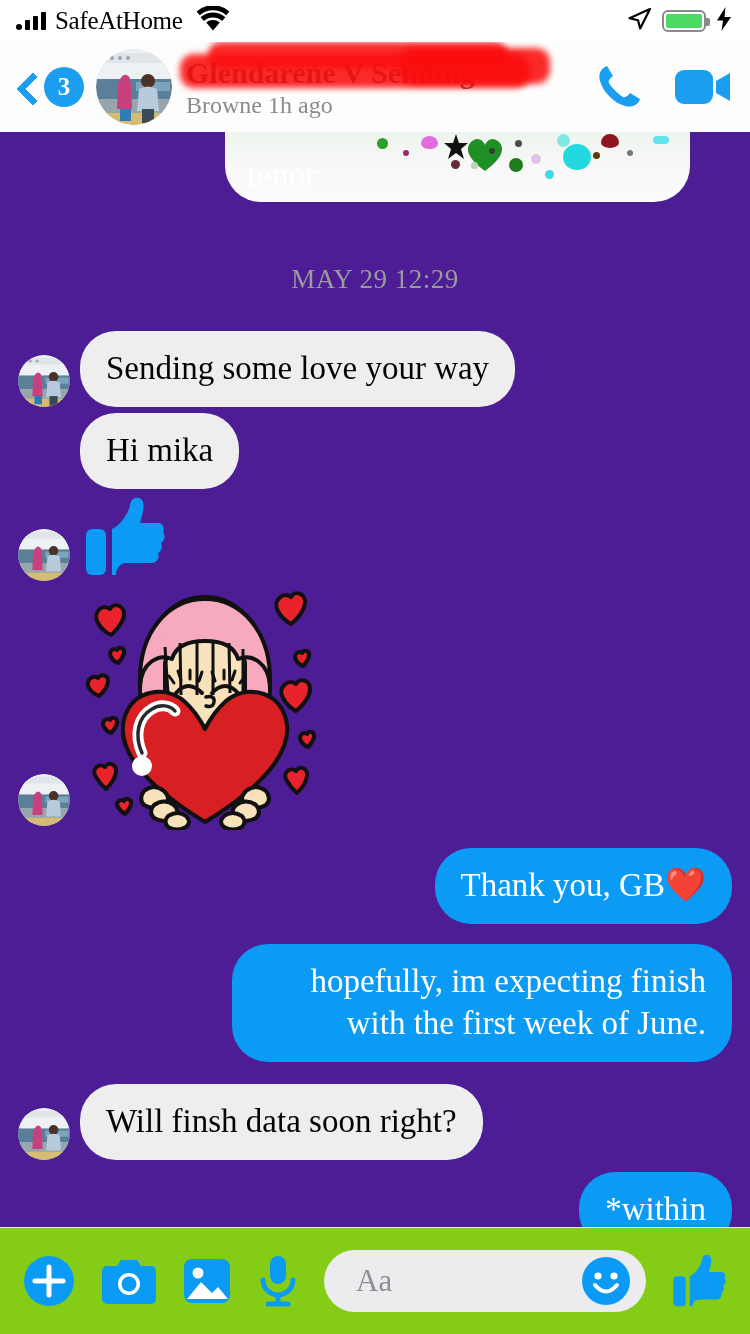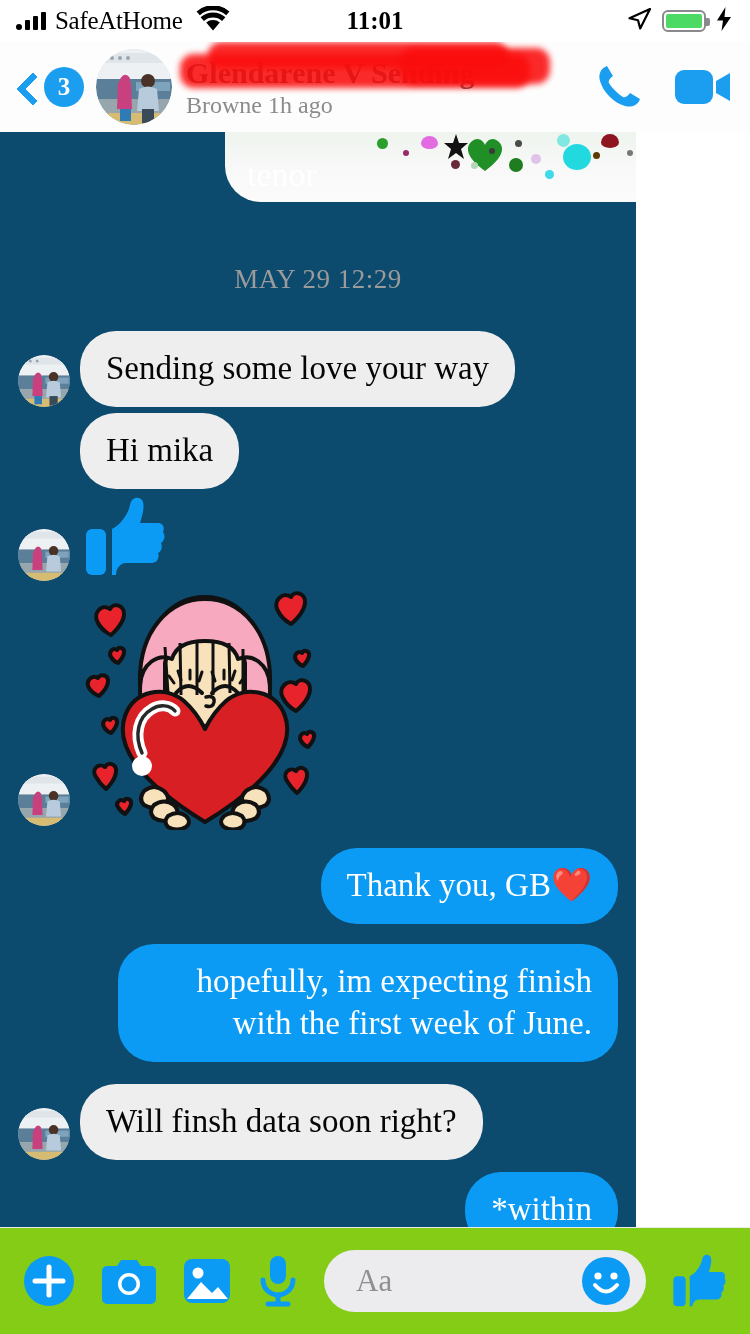--- a/index.html
+++ b/index.html
@@ -70,22 +70,22 @@
     position:absolute; pointer-events:none;
   }
   .redact b{
     position:absolute; display:block; background:#fb0d0d; border-radius:14px;
     filter:blur(3px); opacity:.88;
   }
   .hdr-actions{ display:flex; align-items:center; gap:30px; margin-left:10px; }
 
   
   .thread{
-    position:absolute; top:132px; left:0; width:636px; height:1095px;
-    background:#0c4a6e; overflow:hidden;
+    position:absolute; top:132px; left:0; width:750px; height:1095px;
+    background:#4c1d95; overflow:hidden;
   }
   .gif-wrap{ padding:0 0 0 225px; }
   .gif{
     width:465px; height:70px; border-radius:0 0 36px 36px;
     background:linear-gradient(180deg,#eef4ee 0%,#f7f8f7 45%,#fbfbfb 100%);
     position:relative; overflow:hidden;
   }
   .tenor{
     position:absolute; left:22px; bottom:8px; font-size:34px;
     color:rgba(255,255,255,.92); letter-spacing:0px;
@@ -140,21 +140,20 @@
       </span>
       <span class="carrier">SafeAtHome</span>
       <span class="wifi">
         <svg width="34" height="26" viewBox="0 0 34 26">
           <path d="M17 24.5 L10.2 16.4 A10.6 10.6 0 0 1 23.8 16.4 Z" fill="#000"></path>
           <path d="M4.6 11.2 A18.6 18.6 0 0 1 29.4 11.2 l-3.3 3.9 A13.6 13.6 0 0 0 7.9 15.1 Z" fill="#000"></path>
           <path d="M0.6 5.4 A25 25 0 0 1 33.4 5.4 l-3.2 3.8 A20 20 0 0 0 3.8 9.2 Z" fill="#000"></path>
         </svg>
       </span>
     </div>
-    <div class="sb-center">11:01</div>
     <div class="sb-right">
       <span>
         <svg width="26" height="26" viewBox="0 0 26 26">
           <path d="M24 3 L3.5 12.2 L12 14.2 L14.2 22.5 Z" fill="none" stroke="#000" stroke-width="2.2" stroke-linejoin="round"></path>
         </svg>
       </span>
       <span class="battery">
           <span></span>
         </span>
       <span>

